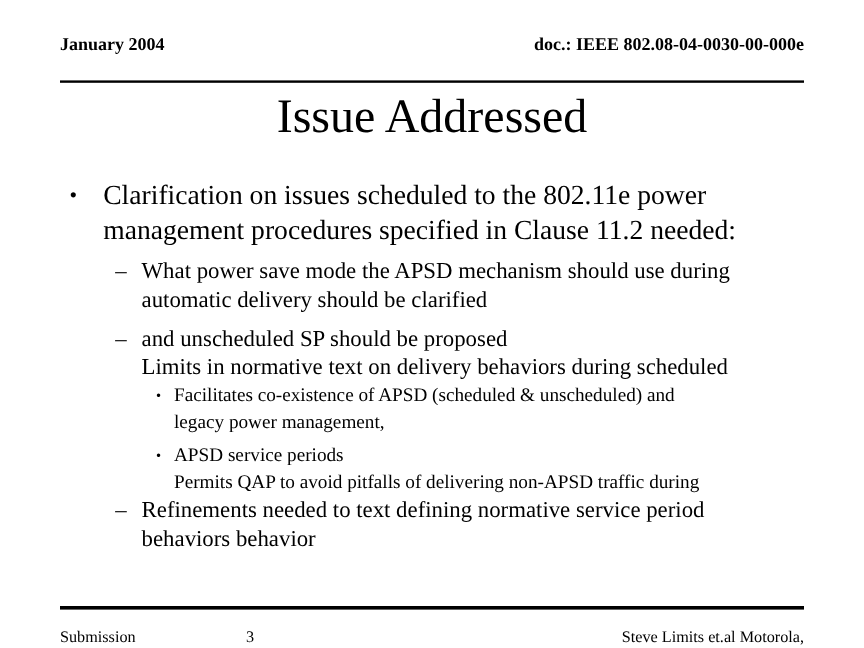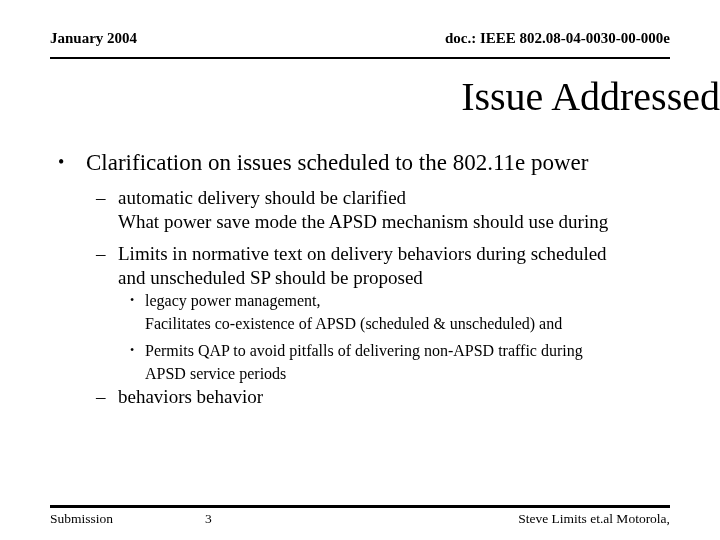--- a/index.html
+++ b/index.html
@@ -20,32 +20,32 @@
   
   .header {
     position: absolute;
     top: 30px;
     left: 50px;
     right: 50px;
     display: flex;
     justify-content: space-between;
     align-items: flex-end;
     border-bottom: 2px solid #000000;
-    padding-bottom: 10px;
+    padding-bottom: 20px;
     font-size: 15px;
     font-weight: bold;
   }
 
   
   .title {
     position: absolute;
     top: 74px;
     left: 0;
     right: 0;
-    text-align: right;
+    text-align: center;
     font-size: 40px;
     line-height: 46px;
     font-weight: normal;
   }
 
   
   .body {
     position: absolute;
     top: 148px;
     left: 52px;
@@ -68,21 +68,21 @@
   .mb4 { margin-bottom: 4px; }
   .mb0 { margin-bottom: 0; }
 
   
   .footer {
     position: absolute;
     top: 505px;
     left: 50px;
     right: 50px;
     border-top: 3px solid #000000;
-    padding-top: 3px;
+    padding-top: 15px;
     font-size: 13.5px;
   }
   .footer-inner {
     position: relative;
     display: flex;
     justify-content: space-between;
   }
   .footer-page {
     position: absolute;
     left: 155px;
@@ -99,48 +99,50 @@
     <span>doc.: IEEE 802.08-04-0030-00-000e</span>
   </div>
 
   <div class="title">Issue Addressed</div>
 
   <div class="body">
 
     <div class="item l1 mb9">
       <span class="glyph">•</span>
       <div class="line">Clarification on issues scheduled to the 802.11e power</div>
+      <div class="line">management procedures specified in Clause 11.2 needed:</div>
     </div>
 
     <div class="item l2 mb9">
       <span class="glyph">–</span>
+      <div class="line">What power save mode the APSD mechanism should use during</div>
       <div class="line">automatic delivery should be clarified</div>
-      <div class="line">What power save mode the APSD mechanism should use during</div>
     </div>
 
     <div class="item l2 mb0">
       <span class="glyph">–</span>
+      <div class="line">and unscheduled SP should be proposed</div>
       <div class="line">Limits in normative text on delivery behaviors during scheduled</div>
-      <div class="line">and unscheduled SP should be proposed</div>
     </div>
 
     <div class="item l3 mb4">
       <span class="glyph">•</span>
+      <div class="line">Facilitates co-existence of APSD (scheduled &amp; unscheduled) and</div>
       <div class="line">legacy power management,</div>
-      <div class="line">Facilitates co-existence of APSD (scheduled &amp; unscheduled) and</div>
     </div>
 
     <div class="item l3 mb0">
       <span class="glyph">•</span>
+      <div class="line">APSD service periods</div>
       <div class="line">Permits QAP to avoid pitfalls of delivering non-APSD traffic during</div>
-      <div class="line">APSD service periods</div>
     </div>
 
     <div class="item l2 mb0">
       <span class="glyph">–</span>
+      <div class="line">Refinements needed to text defining normative service period</div>
       <div class="line">behaviors behavior</div>
     </div>
 
   </div>
 
   <div class="footer">
     <div class="footer-inner">
       <span>Submission</span>
       <span class="footer-page">3</span>
       <span>Steve Limits et.al  Motorola,</span>

